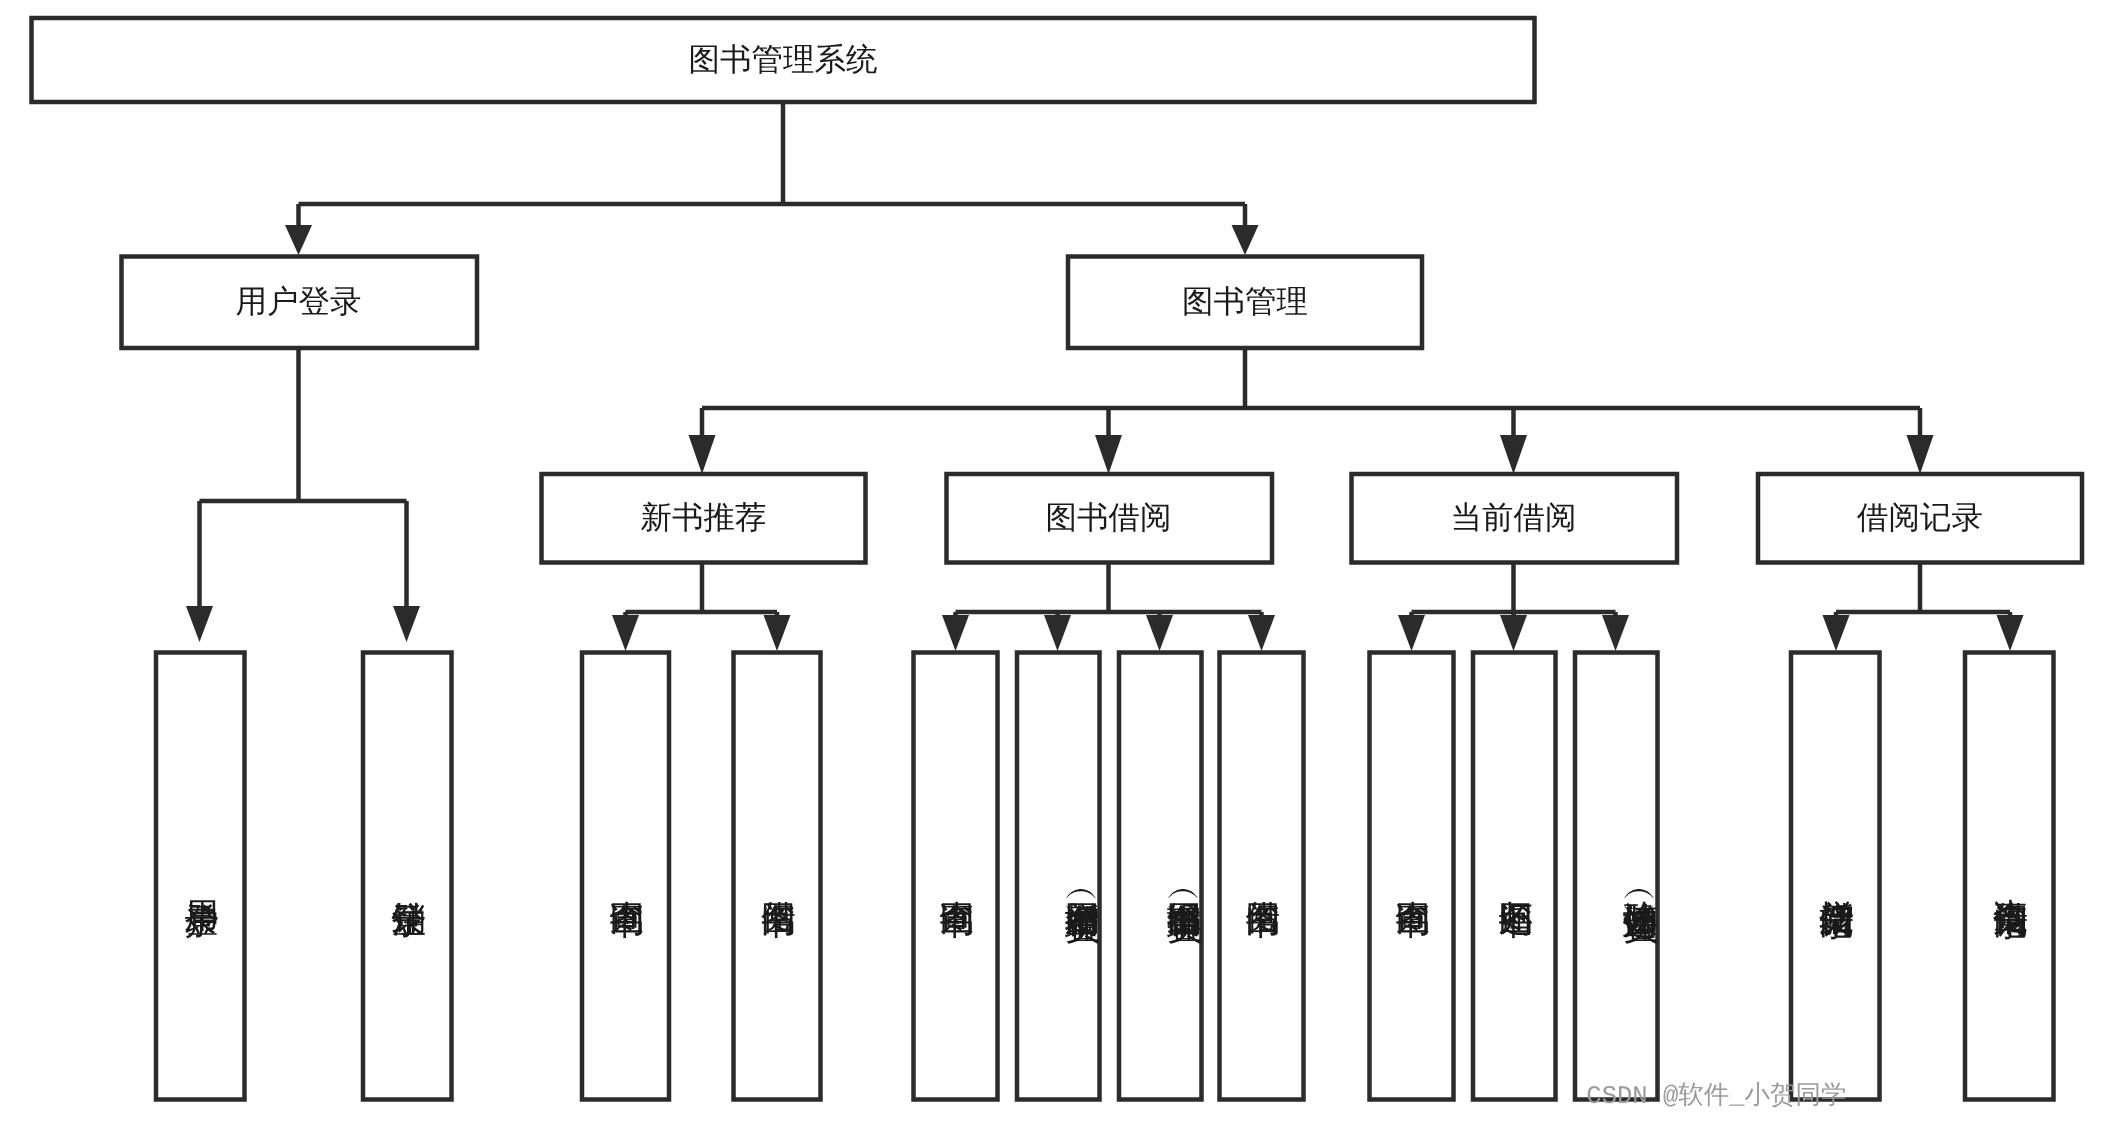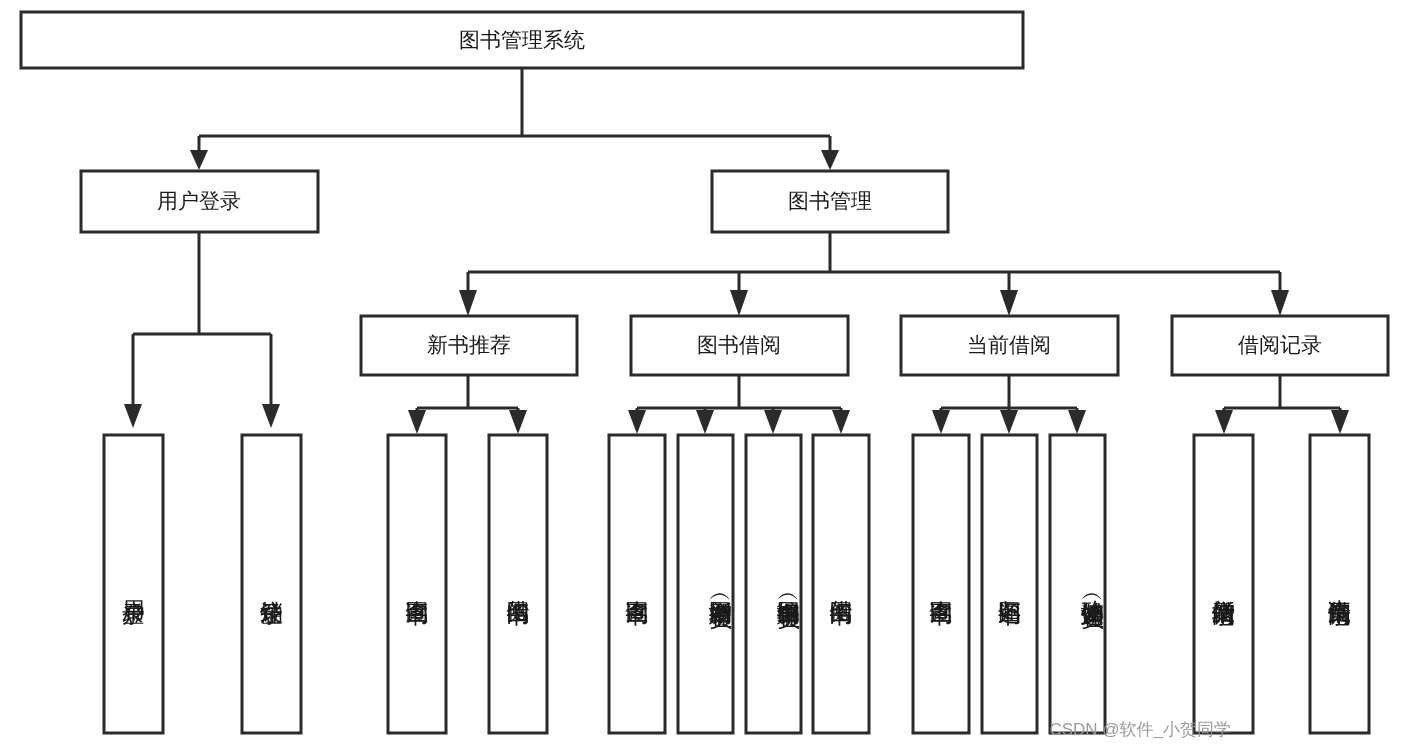--- a/index.html
+++ b/index.html
@@ -60,21 +60,21 @@
     display: flex;
     align-items: center;
     justify-content: center;
     white-space: nowrap;
     pointer-events: none;
   }
   .watermark {
     position: absolute;
     right: 8px;
     bottom: 6px;
-    font-family: Liberation Sans, sans-serif;
+    font-family: Liberation Mono, monospace;
     font-size: 17px;
     color: #9a9a9a;
     white-space: nowrap;
   }
 </style>
 </head>
 <body>
 
 <div id="diagram-root">
 

